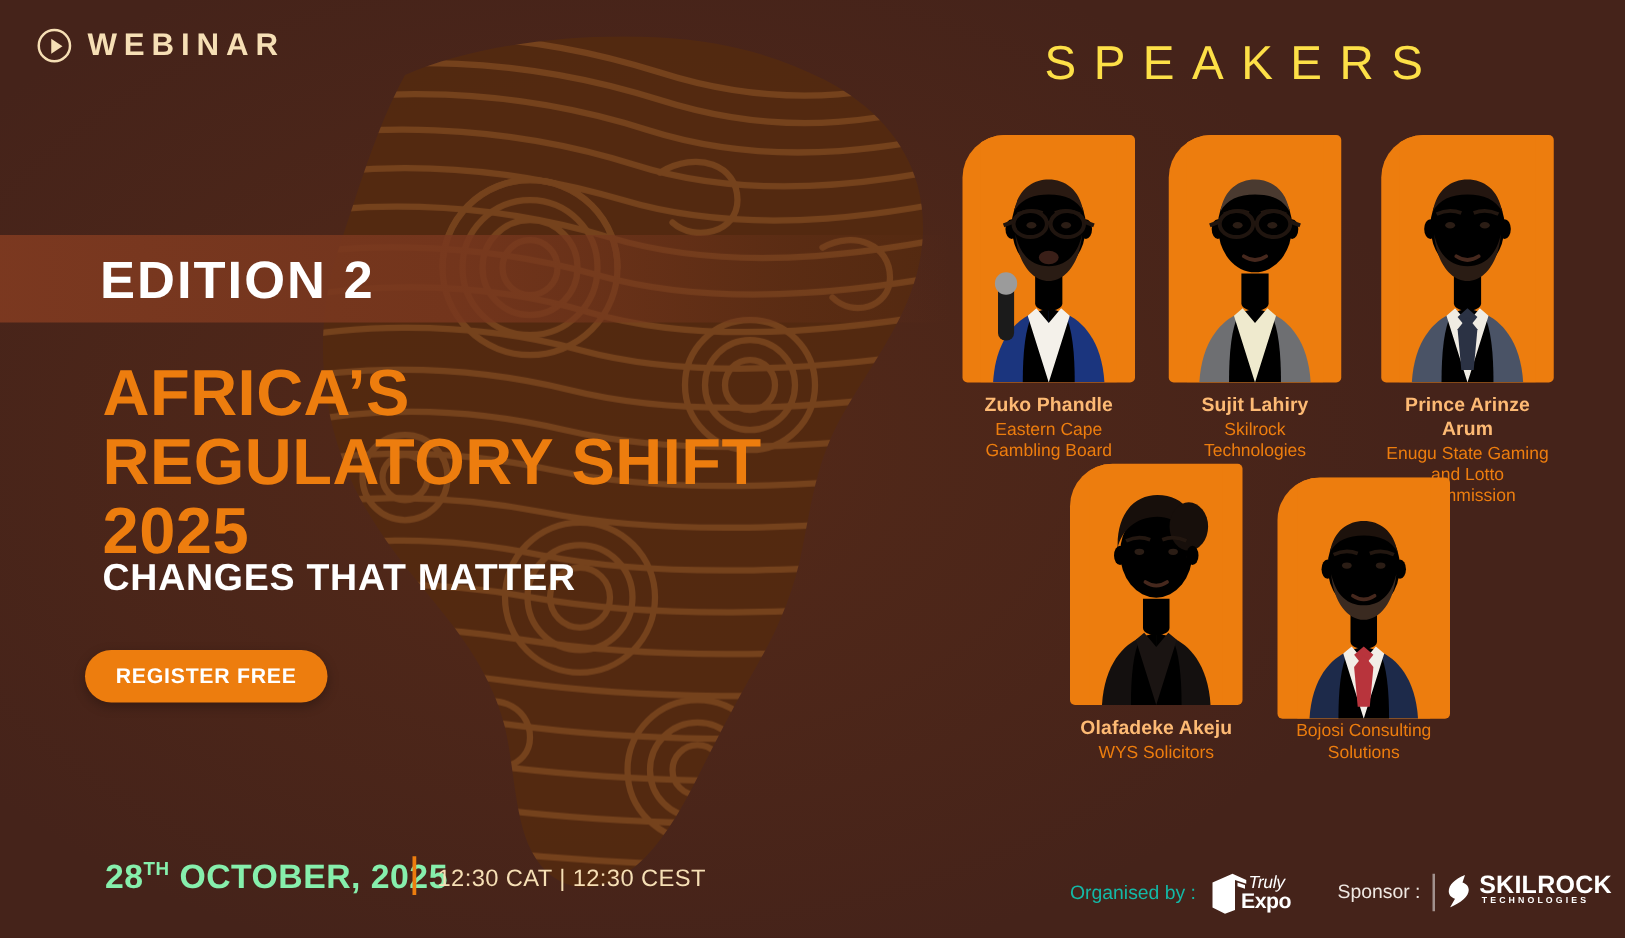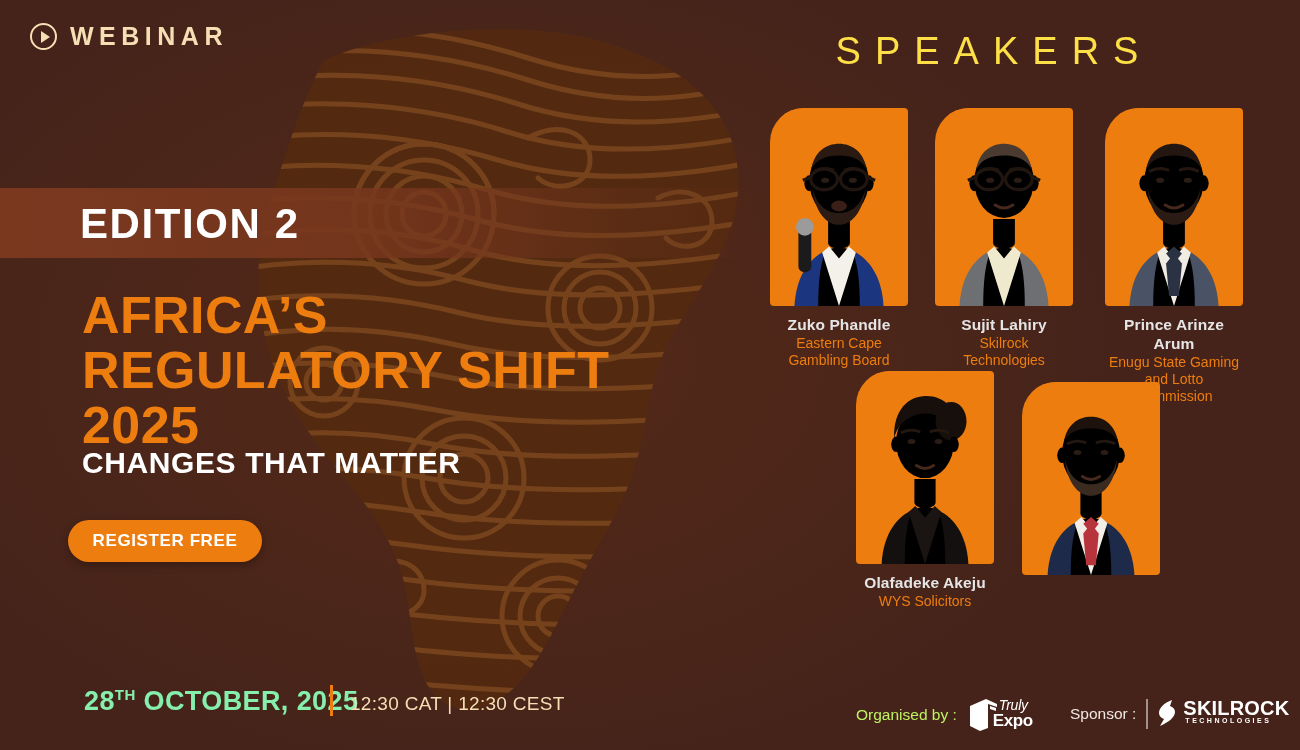--- a/index.html
+++ b/index.html
@@ -44,34 +44,34 @@
     display:flex;align-items:center;justify-content:center;cursor:pointer;
     box-shadow:0 3px 9px rgba(0,0,0,.28);text-align:right;}
 
   
   .speakers-title{position:absolute;left:744px;top:30px;width:500px;text-align:center;
     color:#fde047;font-size:38px;font-weight:400;letter-spacing:14px;}
 
   .sp-card{position:absolute;}
   .sp-photo{position:relative;background:#ED7D0E;border-radius:34px 4px 4px 4px;overflow:hidden;}
   .sp-photo svg{position:absolute;left:0;top:0;width:100%;height:100%;}
-  .sp-name{margin-top:9px;text-align:center;color:#e5e5e5;font-size:15.5px;font-weight:700;
+  .sp-name{margin-top:9px;text-align:center;color:#fdba74;font-size:15.5px;font-weight:700;
     letter-spacing:.1px;line-height:19px;}
   .sp-org{margin-top:1px;text-align:center;color:#ED7D0E;font-size:14px;line-height:17px;}
 
   
   .f-date{position:absolute;left:84px;top:686px;color:#86efac;font-size:27px;font-weight:700;
     letter-spacing:.4px;white-space:nowrap;}
   .f-date sup{font-size:15px;vertical-align:super;}
   .f-pipe{position:absolute;left:330px;top:685px;width:3px;height:31px;background:#ED7D0E;}
   .f-time{position:absolute;left:350px;top:693px;color:#F6DFB5;font-size:19px;letter-spacing:.3px;
     white-space:nowrap;}
 
   .org-wrap{position:absolute;left:856px;top:695px;display:flex;align-items:center;gap:9px;}
-  .org-lbl{color:#bef264;font-size:15.5px;}
+  .org-lbl{color:#14b8a6;font-size:15.5px;}
   .truly{position:relative;width:78px;height:40px;}
   .truly svg{position:absolute;left:0;top:2px;}
   .truly .t1{position:absolute;left:33px;top:2px;color:#fff;font-size:14px;font-weight:400;
     font-style:italic;letter-spacing:-.2px;}
   .truly .t2{position:absolute;left:27px;top:16px;color:#fff;font-size:17px;font-weight:800;
     letter-spacing:-.4px;}
 
   .spon-wrap{position:absolute;left:1070px;top:695px;display:flex;align-items:center;gap:10px;}
   .spon-lbl{color:#f0e8e2;font-size:15.5px;}
   .spon-div{width:2px;height:30px;background:rgba(255,255,255,.5);}
@@ -316,20 +316,21 @@
             <path d="M60,63 q10,-4 20,1" stroke="#231710" stroke-width="3" fill="none"></path>
             <ellipse cx="41" cy="73" rx="4" ry="2.6" fill="#2b1d15"></ellipse>
             <ellipse cx="69" cy="73" rx="4" ry="2.6" fill="#2b1d15"></ellipse>
             <path d="M55,78 l-4,12 q4,3 8,0 Z" fill="undefined"></path>
             <path d="M46,98 q9,6 18,0" stroke="#46281d" stroke-width="3" fill="none" stroke-linecap="round"></path>
             <path d="M28,80 C30,104 42,118 55,118 C68,118 80,104 82,80 C78,98 68,106 55,106 C42,106 32,98 28,80 Z" fill="#3a2a20"></path>
             <path d="M55,140 l-8,7 l8,10 l8,-10 Z" fill="#b8343c"></path>
             <path d="M47,157 l8,-10 l8,10 l-3,33 h-10 Z" fill="#b8343c"></path>
           </svg>
         </div>
+        <div class="sp-org">Bojosi Consulting<br>Solutions</div>
       </div>
     </div>
 
   <div class="f-date">
     <span>28</span><sup>TH</sup><span> OCTOBER, 2025</span>
   </div>
   <div class="f-pipe"></div>
   <div class="f-time">12:30 CAT | 12:30 CEST</div>
 
   <div class="org-wrap">

